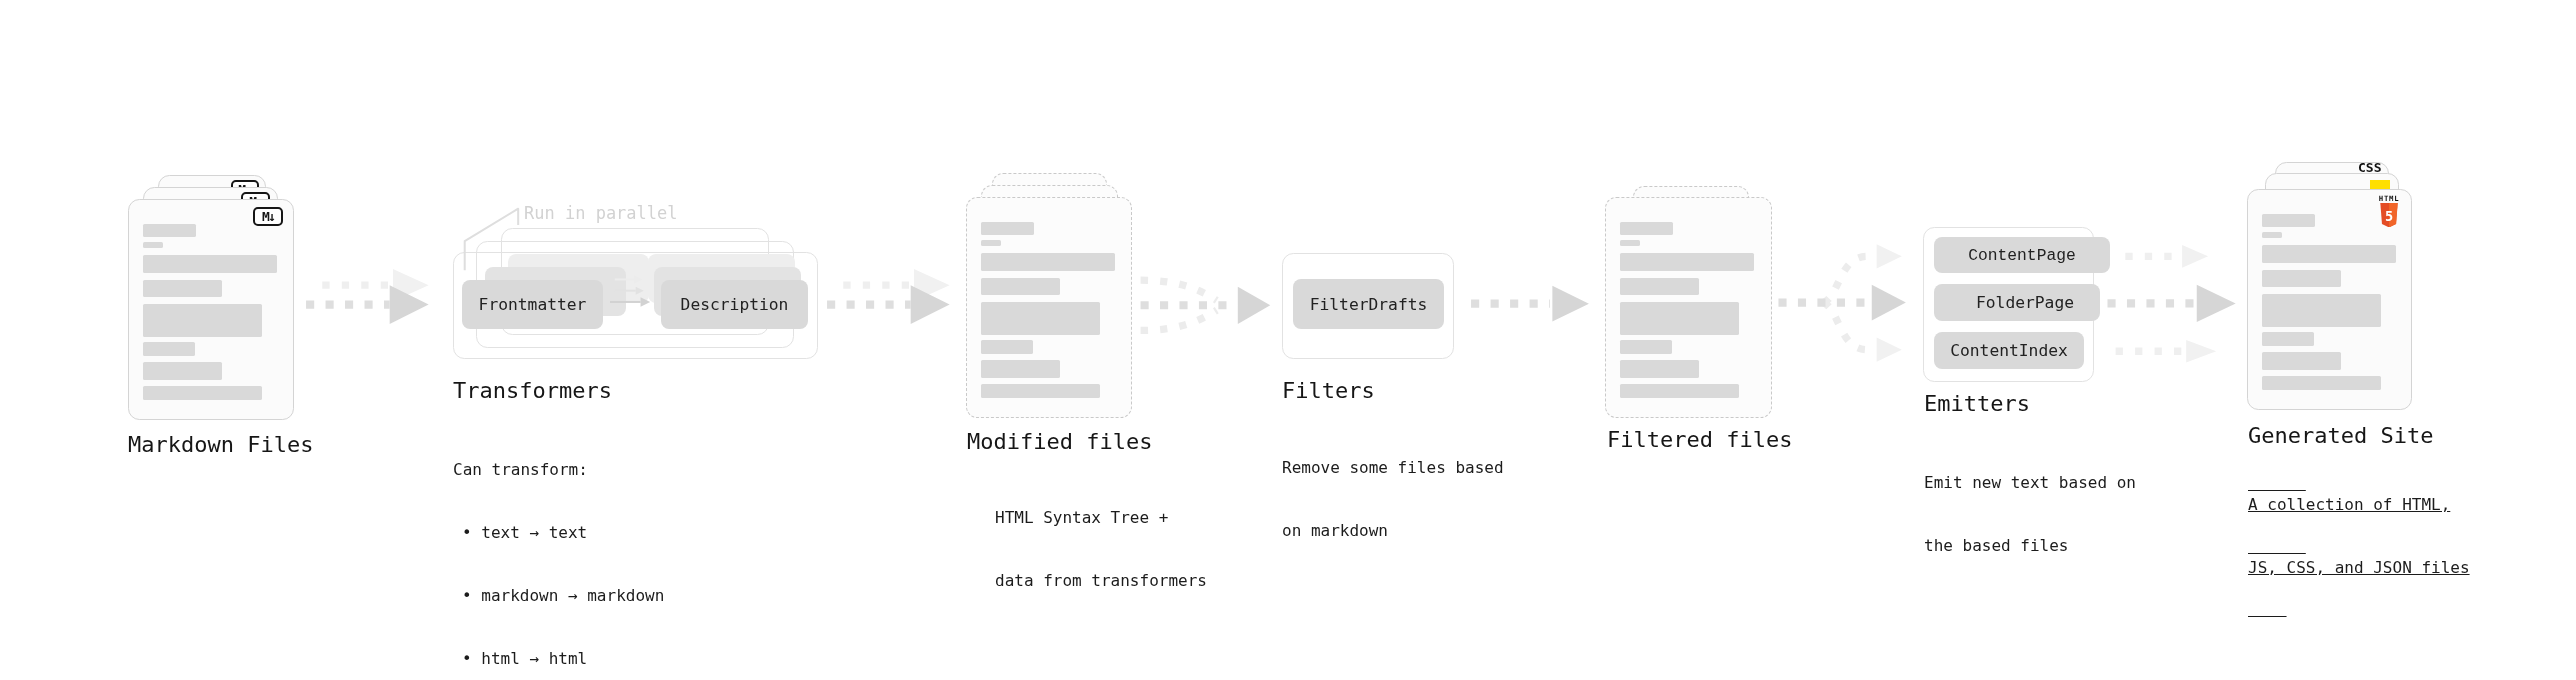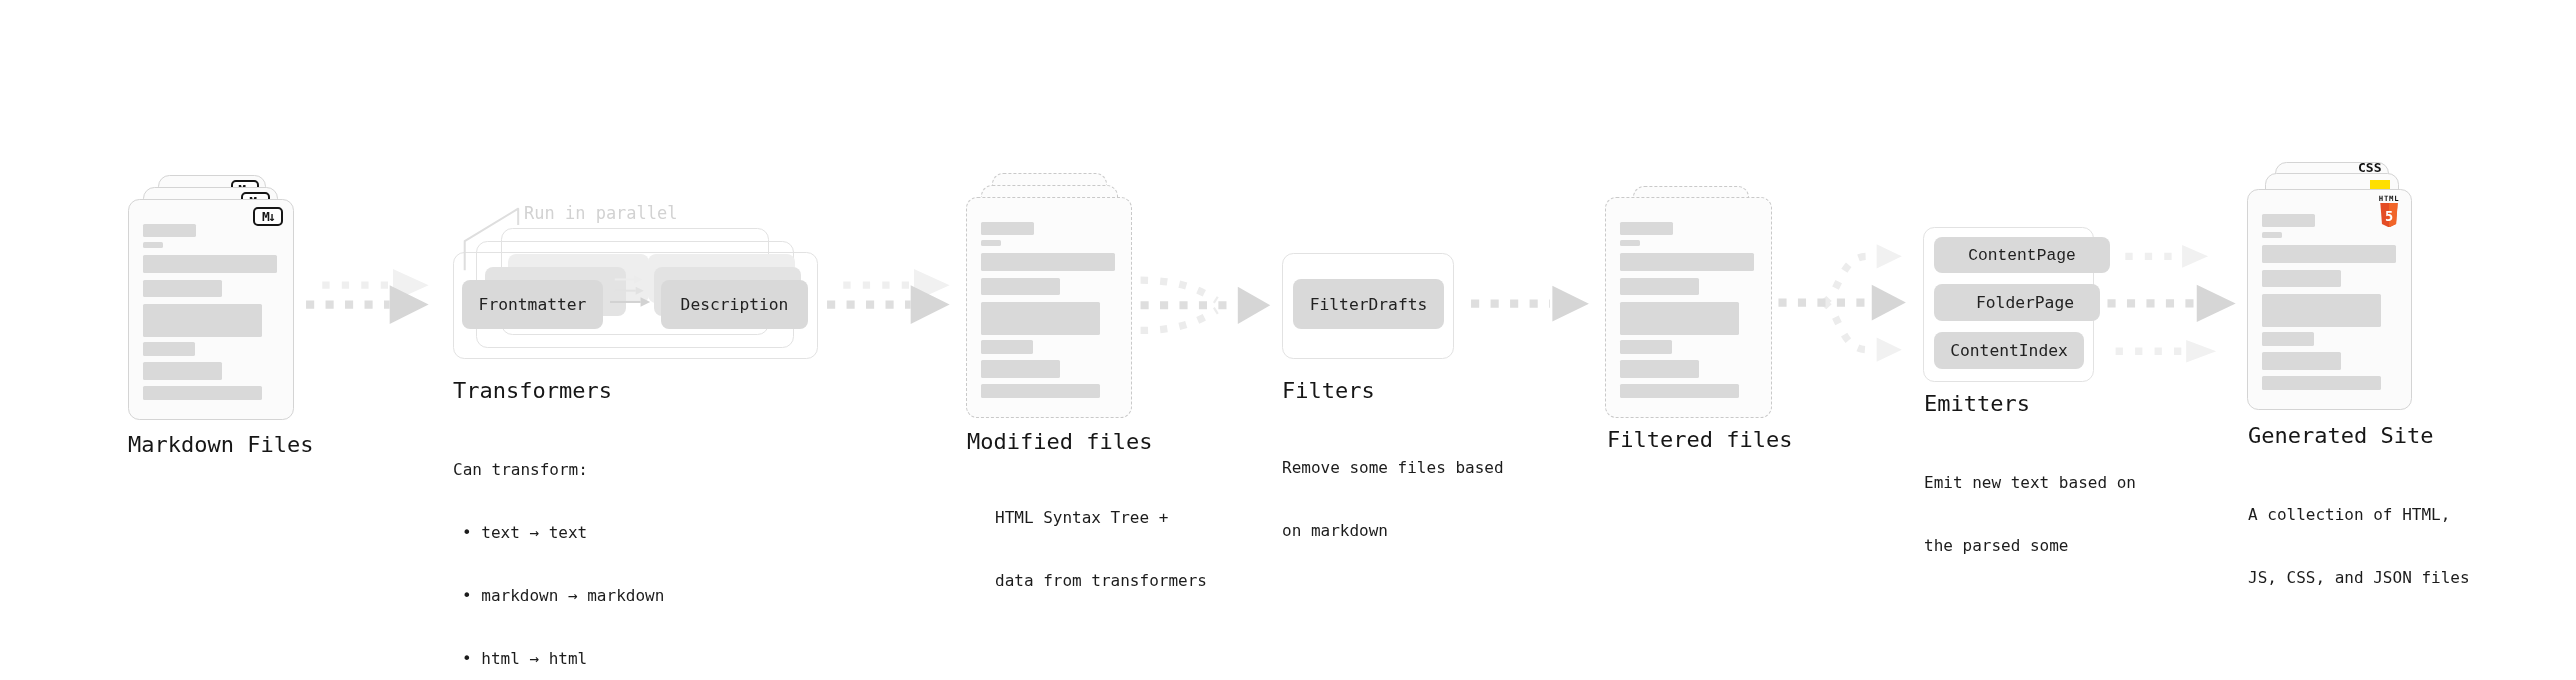--- a/index.html
+++ b/index.html
@@ -198,21 +198,21 @@
   </svg>
 
   <div>
     <div class="panel filled" style="left:1923px; top:227px; width:171px; height:155px;"></div>
     <div class="graybox" style="left:1934px; top:237px; width:176px; height:36px;font-family:Liberation Mono, monospace;">ContentPage</div>
     <div class="graybox" style="left:1934px; top:284px; width:150px; height:37px;padding-left:16px;">FolderPage</div>
     <div class="graybox" style="left:1934px; top:332px; width:150px; height:37px;text-align:right;">ContentIndex</div>
     <div class="stage-title" style="left:1924px; top:391px;">Emitters</div>
     <div class="stage-caption" style="left:1924px; top:430px;">
       <span class="cap-line">Emit new text based on</span>
-      <span class="cap-line">the parsed some</span>
+      <span class="cap-line">the based files</span>
     </div>
   </div>
 
   <svg class="connector" style="left:2101px; top:236px;" width="142" height="138" viewBox="0 0 175 170">
     <line x1="30" y1="25" x2="100" y2="25" stroke="#efefef" stroke-width="9" stroke-dasharray="9 15"></line>
     <polygon points="100,11 100,39 132,25" fill="#f1f1f1"></polygon>
     <line x1="8" y1="83" x2="118" y2="83" stroke="#dedede" stroke-width="10" stroke-dasharray="10 14"></line>
     <polygon points="118,60 118,106 166,83" fill="#d6d6d6"></polygon>
     <line x1="18" y1="142" x2="102" y2="142" stroke="#efefef" stroke-width="9" stroke-dasharray="9 15"></line>
     <polygon points="105,128 105,156 142,142" fill="#f1f1f1"></polygon>
@@ -240,20 +240,20 @@
     <div class="docline" style="top: 24.4px; height: 12.2px; width: 53px;"></div>
         <div class="docline" style="top: 42px; height: 5.7px; width: 19.5px;"></div>
         <div class="docline" style="top: 55px; height: 18px; width: 134px;"></div>
         <div class="docline" style="top: 80px; height: 17px; width: 79px;"></div>
         <div class="docline" style="top: 104px; height: 32.5px; width: 119px;"></div>
         <div class="docline" style="top: 142px; height: 14px; width: 52px;"></div>
         <div class="docline" style="top: 162px; height: 18px; width: 79px;"></div>
         <div class="docline" style="top: 186px; height: 14px; width: 119px;"></div>
       </div>
     <div class="stage-title" style="left:2248px; top:423px;">Generated Site</div>
-    <div class="stage-caption" style="left:2248px; top:462px;">
+    <div class="stage-caption" style="left:2248px; top:452px;text-decoration:underline;">
       <span class="cap-line">A collection of HTML,</span>
       <span class="cap-line">JS, CSS, and JSON files</span>
     </div>
   </div>
 
 </div>
 
 
 </body></html>

